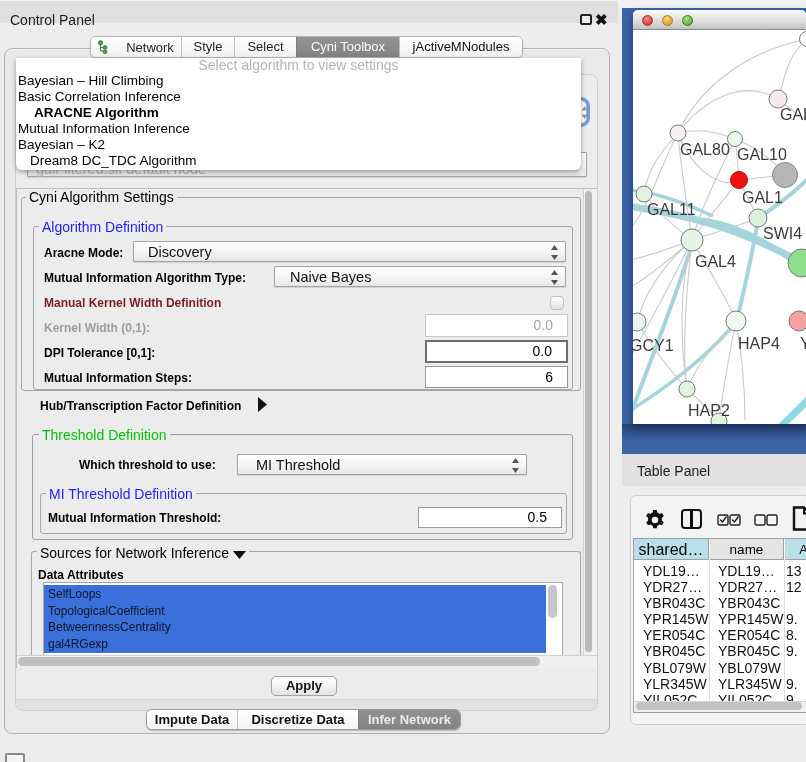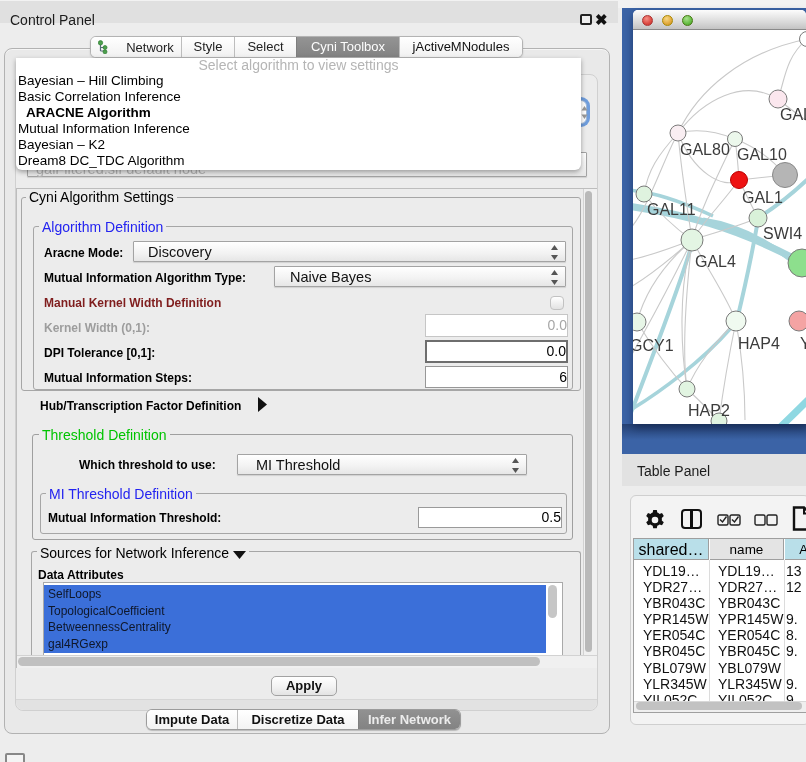--- a/index.html
+++ b/index.html
@@ -3,21 +3,21 @@
 <style>
 *{margin:0;padding:0;box-sizing:border-box}
 html,body{width:806px;height:762px;overflow:hidden}
 body{position:relative;font-family:"Liberation Sans",sans-serif;background:#ededed;font-size:13px;color:#000}
 .a{position:absolute}
 .b{font-weight:700}
 .gb{position:absolute;border:1px solid #a6a6a6;border-radius:3px}
 .gl{position:absolute;background:#ececec;padding:0 3px;line-height:14px;font-size:14px;white-space:nowrap}
 .combo{position:absolute;border:1px solid #a3a3a3;border-radius:1px;background:linear-gradient(#ffffff,#f2f2f2 60%,#e6e6e6);box-shadow:0 1px 1px rgba(0,0,0,.12)}
 .combo .ct{position:absolute;left:18px;top:0;line-height:20px;font-size:14.5px;color:#111;white-space:nowrap}
-.tf{position:absolute;background:#fff;font-size:14px;color:#000;text-align:right;line-height:21px;padding-right:0}
+.tf{position:absolute;background:#fff;font-size:14px;color:#000;text-align:right;line-height:21px;padding-right:14px}
 .lbl{position:absolute;white-space:nowrap;line-height:14px;font-size:12px}
 </style></head>
 <body>
 
 <div class="a" style="left:0;top:0;width:806px;height:8px;background:#f2f2f2"></div>
 <div class="a" style="left:0;top:0;width:4px;height:2px;background:#777"></div>
 
 <div class="a" style="left:0;top:8;width:618px;height:23px;background:#e0e0e0;border-top:1px solid #f2f2f2"></div>
 <div class="a" style="left:10px;top:12px;font-size:14px;color:#1c1c1c">Control Panel</div>
 <div class="a" style="left:580px;top:14px;width:12px;height:11px;border:2px solid #222;border-radius:2px;background:#eee"></div>
@@ -131,24 +131,24 @@
  <div style="width:102px;text-align:center;line-height:19px;border-left:1px solid #7e7e7e;font-weight:700;font-size:13px;color:#ececec;background:linear-gradient(#919191,#838383)">Infer Network</div>
 </div>
 
 <div class="a" style="left:5px;top:753px;width:20px;height:12px;border:2px solid #888;border-radius:2px;background:#f4f4f4"></div>
 
 <div class="a" style="left:16px;top:58px;width:565px;height:112px;background:#fff;border-radius:0 0 6px 6px;box-shadow:0 2px 5px rgba(0,0,0,.35);z-index:40"></div>
 <div class="a" style="left:16px;top:58px;width:565px;z-index:41;font-size:13.5px">
  <div style="height:15px;text-align:center;color:#b5b5b5;line-height:15px;font-size:14px">Select algorithm to view settings</div>
  <div style="height:16px;line-height:16px;padding-left:2px">Bayesian – Hill Climbing</div>
  <div style="height:16px;line-height:16px;padding-left:2px">Basic Correlation Inference</div>
- <div style="height:16px;line-height:16px;padding-left:10px;font-weight:700">ARACNE Algorithm</div>
+ <div style="height:16px;line-height:16px;padding-left:18px;font-weight:700">ARACNE Algorithm</div>
  <div style="height:16px;line-height:16px;padding-left:2px">Mutual Information Inference</div>
  <div style="height:16px;line-height:16px;padding-left:2px">Bayesian – K2</div>
- <div style="height:16px;line-height:16px;padding-left:2px">Dream8 DC_TDC Algorithm</div>
+ <div style="height:16px;line-height:16px;padding-left:14px">Dream8 DC_TDC Algorithm</div>
 </div>
 
 <div class="a" style="left:622px;top:8px;width:184px;height:446px;background:#3b63a6"></div>
 
 <div class="a" style="left:633px;top:10px;width:173px;height:414px;background:#fff;box-shadow:0 4px 9px rgba(10,25,60,.55);border-radius:5px 5px 0 0;overflow:hidden">
  <div style="height:20px;background:linear-gradient(#fcfcfc,#d6d6d6 70%,#c3c3c3);border-bottom:1px solid #8a8a8a;position:relative">
   <div style="position:absolute;left:9px;top:5px;width:11px;height:11px;border-radius:50%;background:radial-gradient(circle at 40% 30%,#f48f86,#dd4a42 60%,#b8332e);border:.5px solid #a33"></div>
   <div style="position:absolute;left:29px;top:5px;width:11px;height:11px;border-radius:50%;background:radial-gradient(circle at 40% 30%,#f6d783,#e2a93c 60%,#c08a22);border:.5px solid #a80"></div>
   <div style="position:absolute;left:49px;top:5px;width:11px;height:11px;border-radius:50%;background:radial-gradient(circle at 40% 30%,#a8e08c,#66bd44 60%,#47992c);border:.5px solid #471"></div>
  </div>

